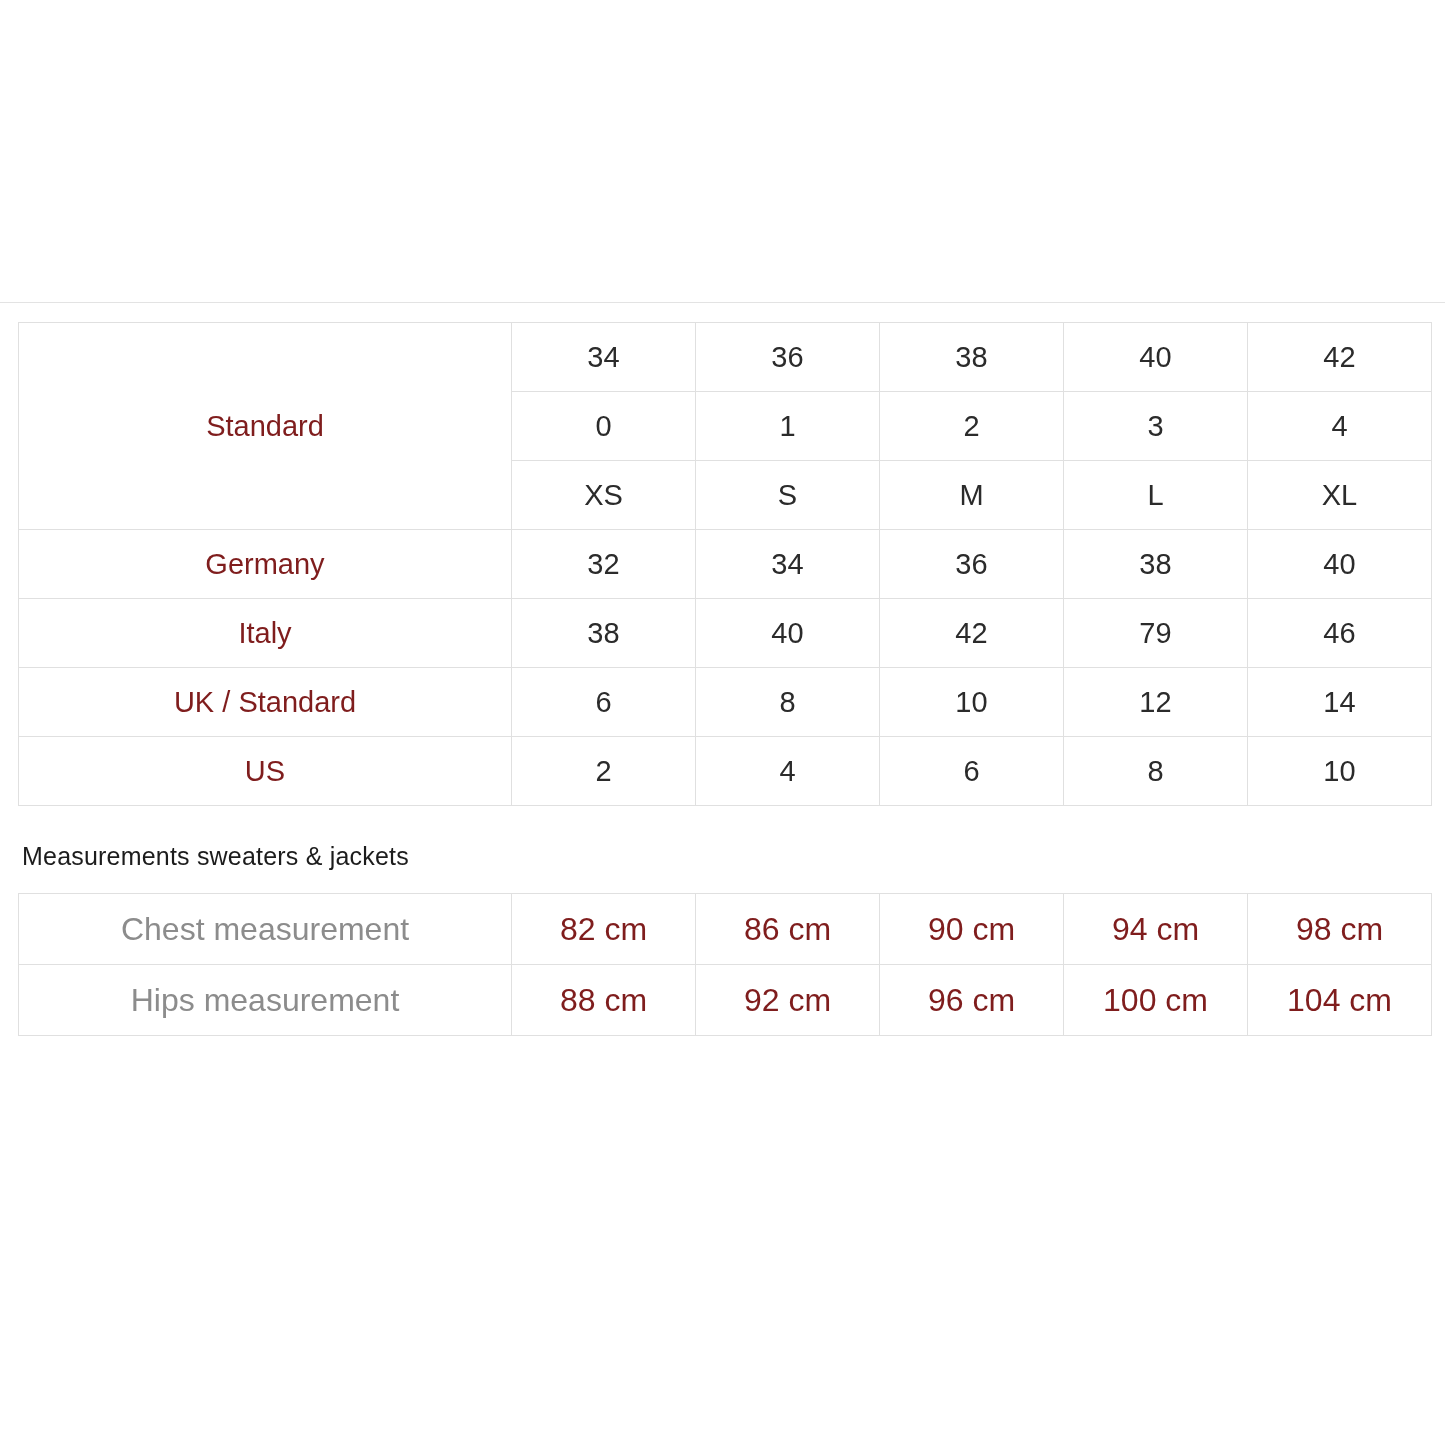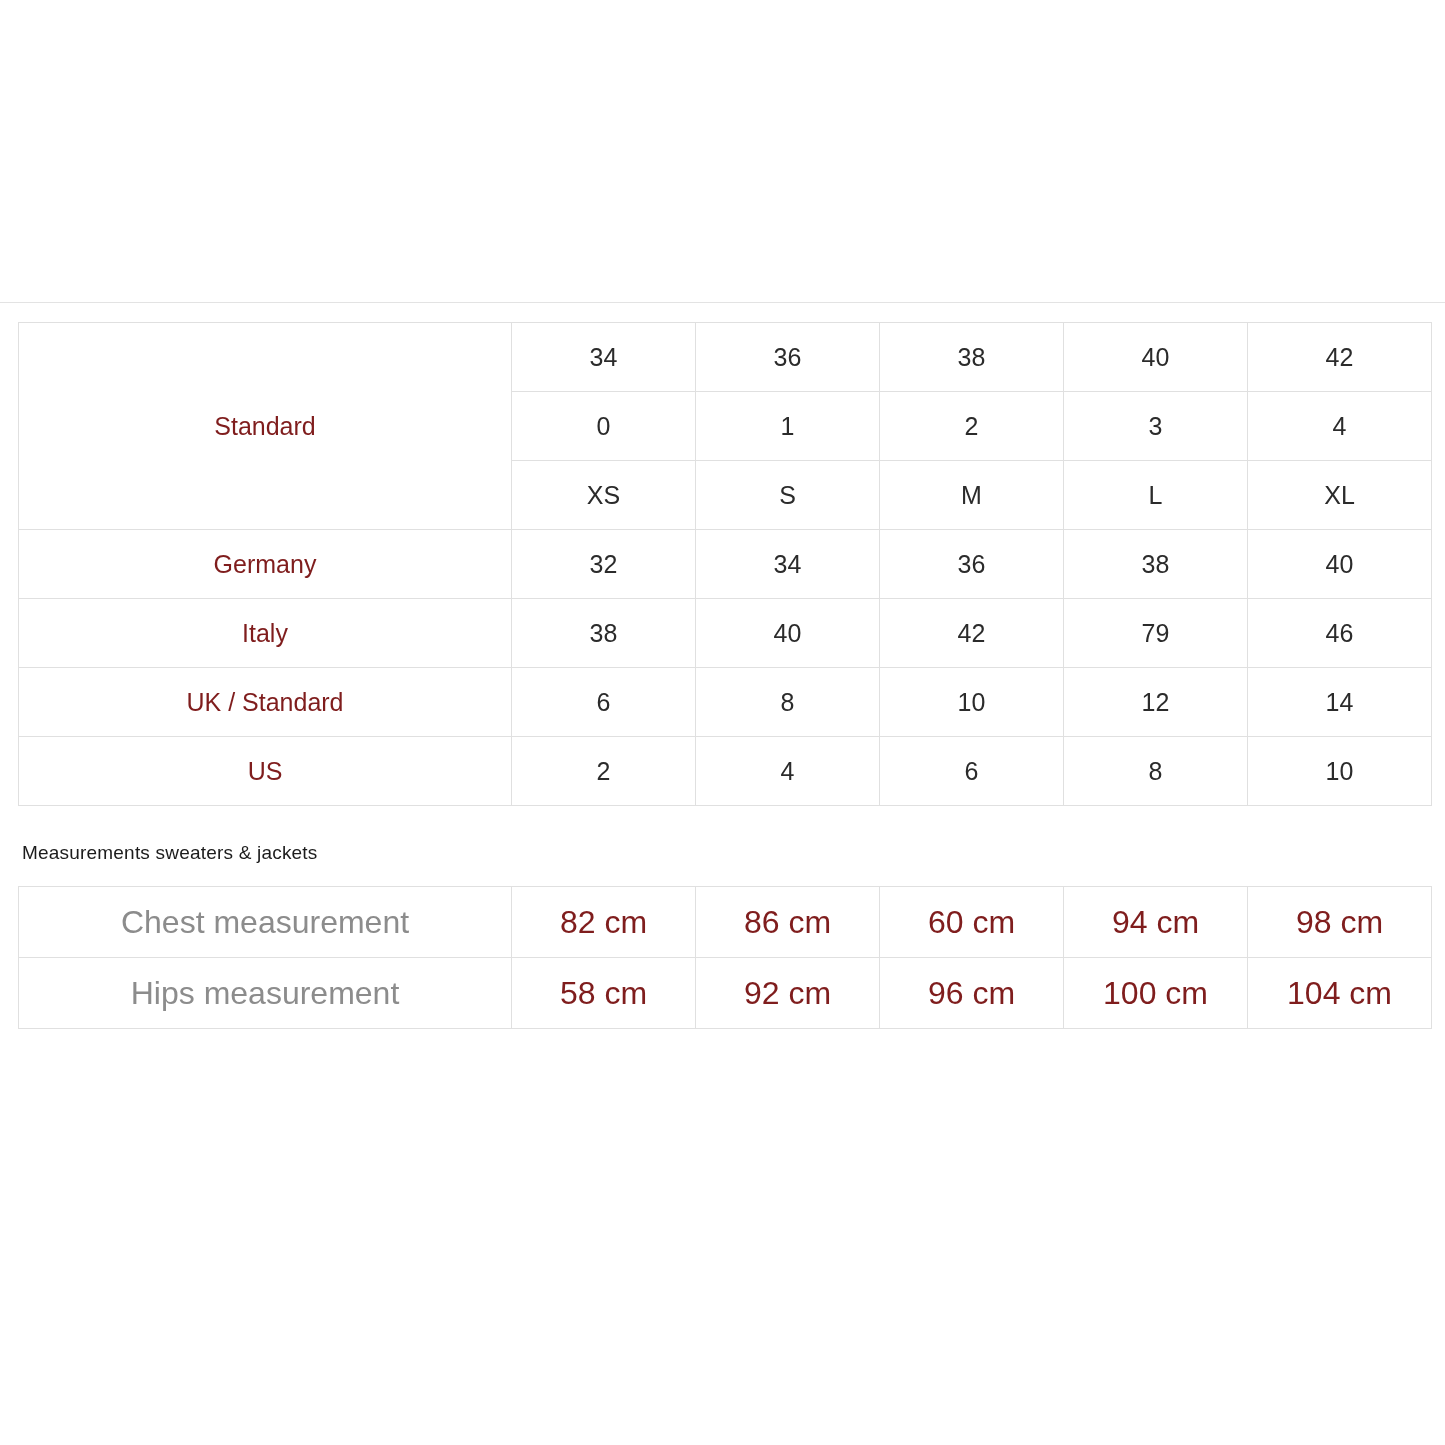--- a/index.html
+++ b/index.html
@@ -38,35 +38,35 @@
   }
   table.size-table {
     border-collapse: collapse;
     table-layout: fixed;
     width: 1409px;
   }
   table.size-table td {
     border: 1px solid #e0e0e0;
     text-align: center;
     vertical-align: middle;
-    font-size: 25px;
+    font-size: 29px;
     height: 68px;
     padding: 0;
   }
   td.label-col {
     width: 492px;
     color: #7f1d1d;
     font-size: 25px;
   }
   td.val-col {
     width: 183px;
     color: #2b2b2b;
   }
   .section-title {
-    font-size: 19px;
+    font-size: 25px;
     color: #1c1c1c;
     margin: 36px 0 22px 4px;
     font-weight: normal;
     letter-spacing: 0.2px;
   }
   table.meas-table {
     border-collapse: collapse;
     table-layout: fixed;
     width: 1409px;
   }
@@ -154,27 +154,27 @@
     </table>
 
     <div class="section-title">Measurements sweaters &amp; jackets</div>
 
     <table class="meas-table">
       <tbody>
         <tr>
           <td class="label-col">Chest measurement</td>
           <td class="val-col">82 cm</td>
           <td class="val-col">86 cm</td>
-          <td class="val-col">60 cm</td>
+          <td class="val-col">90 cm</td>
           <td class="val-col">94 cm</td>
           <td class="val-col">98 cm</td>
         </tr>
         <tr>
           <td class="label-col">Hips measurement</td>
-          <td class="val-col">58 cm</td>
+          <td class="val-col">88 cm</td>
           <td class="val-col">92 cm</td>
           <td class="val-col">96 cm</td>
           <td class="val-col">100 cm</td>
           <td class="val-col">104 cm</td>
         </tr>
       </tbody>
     </table>
 
   </div>
 </div>

